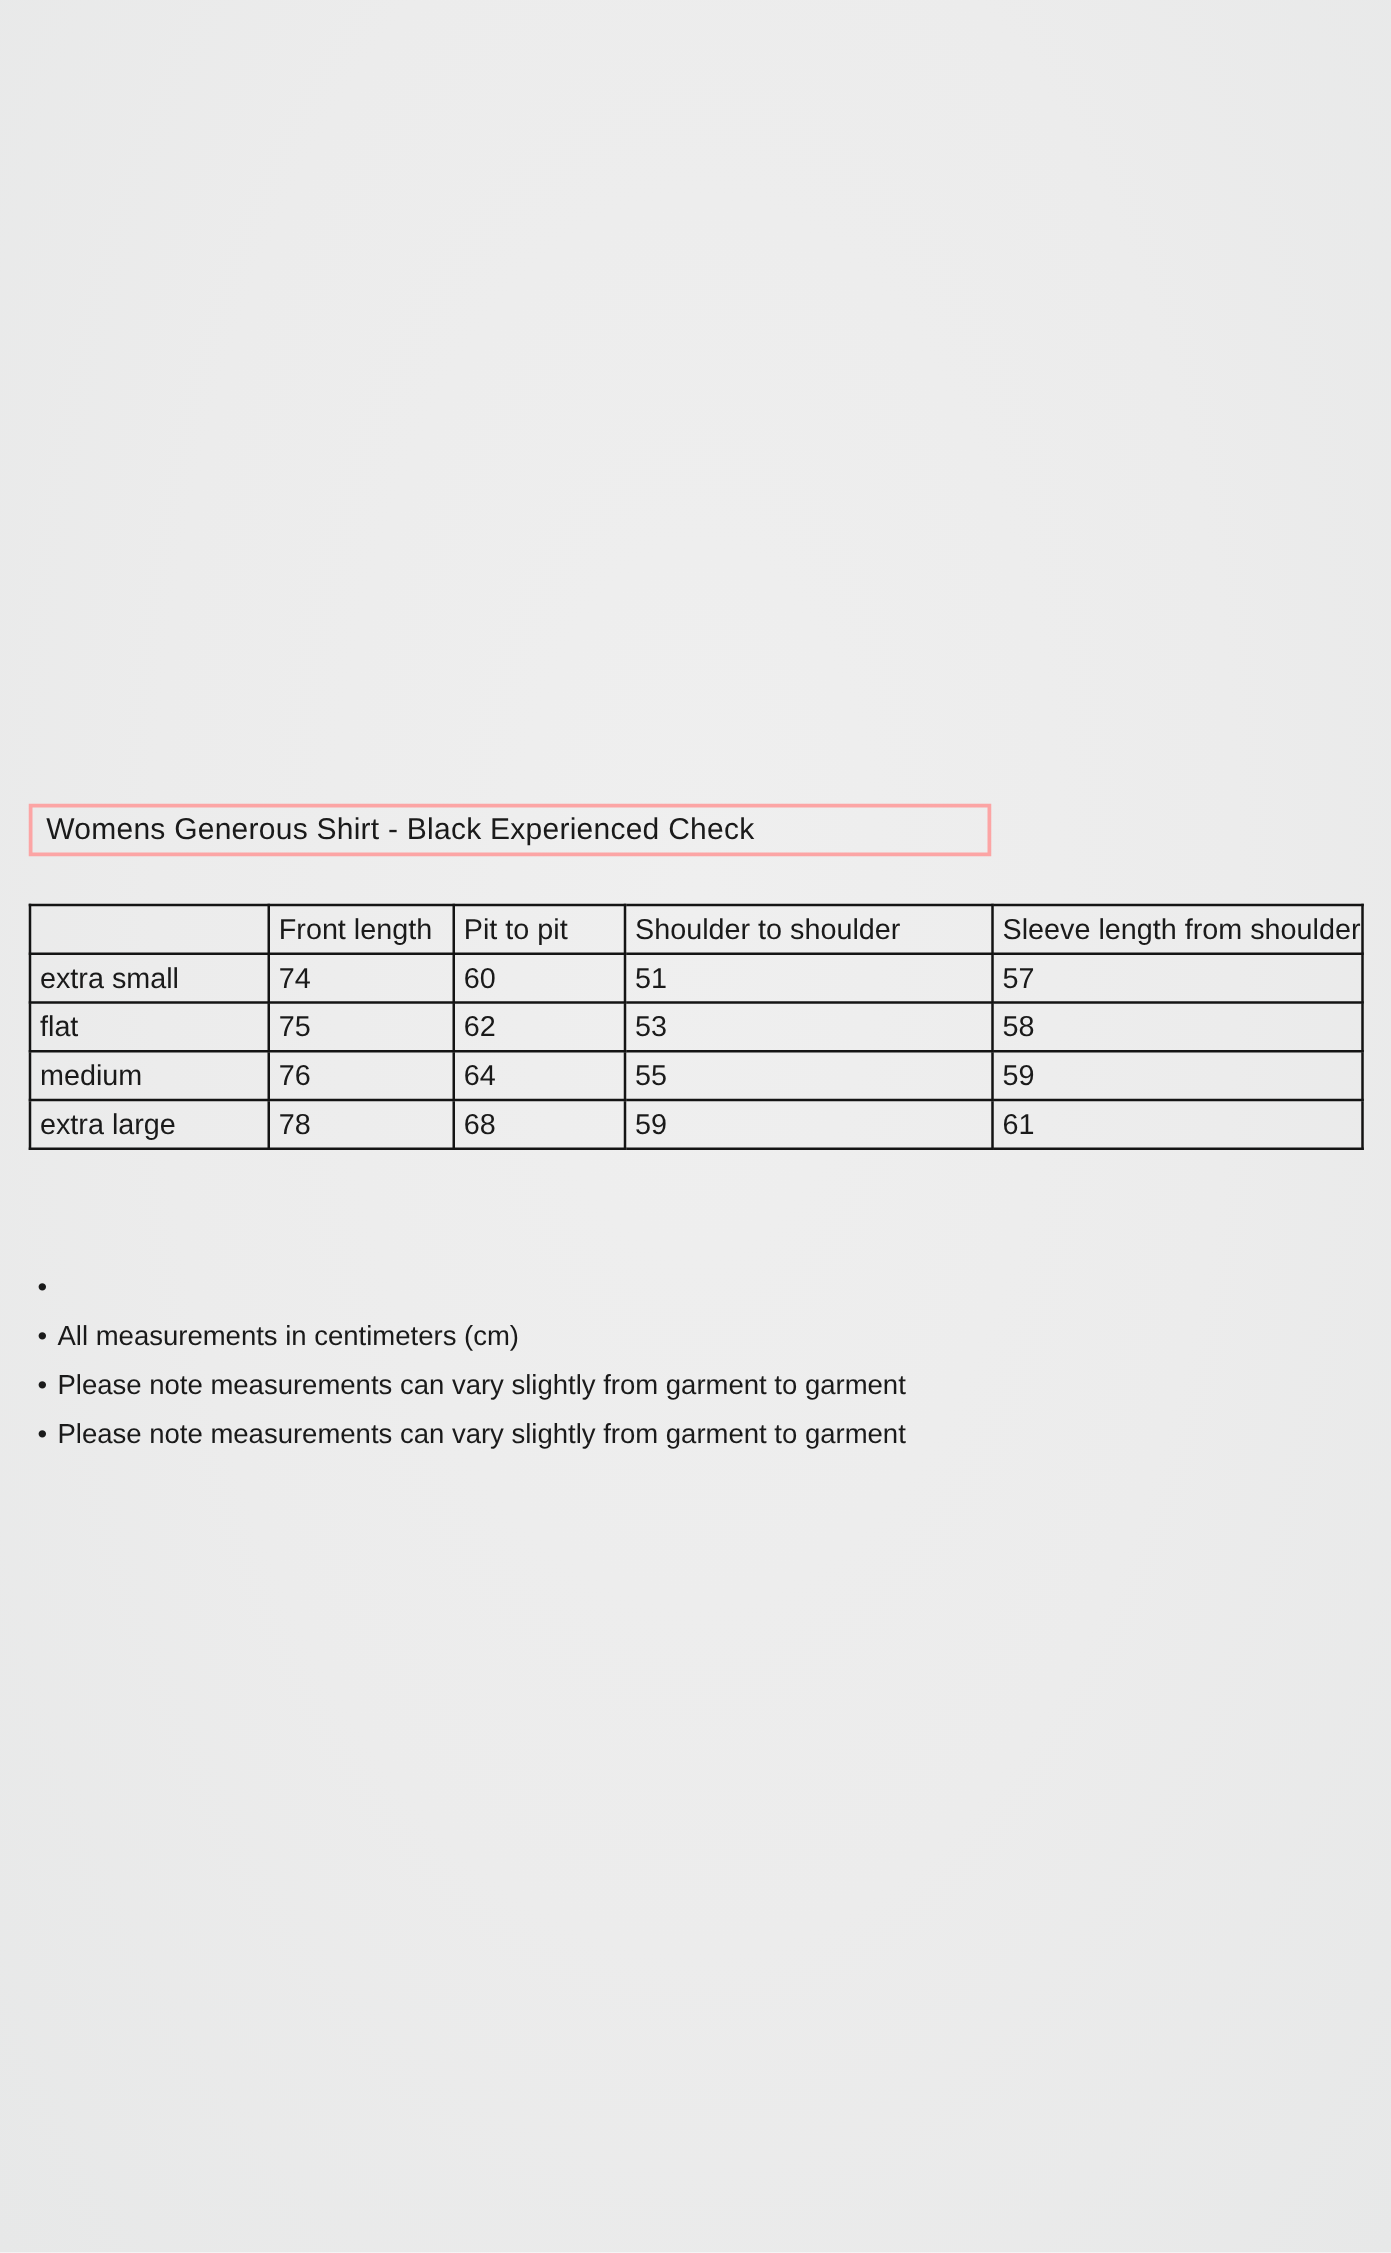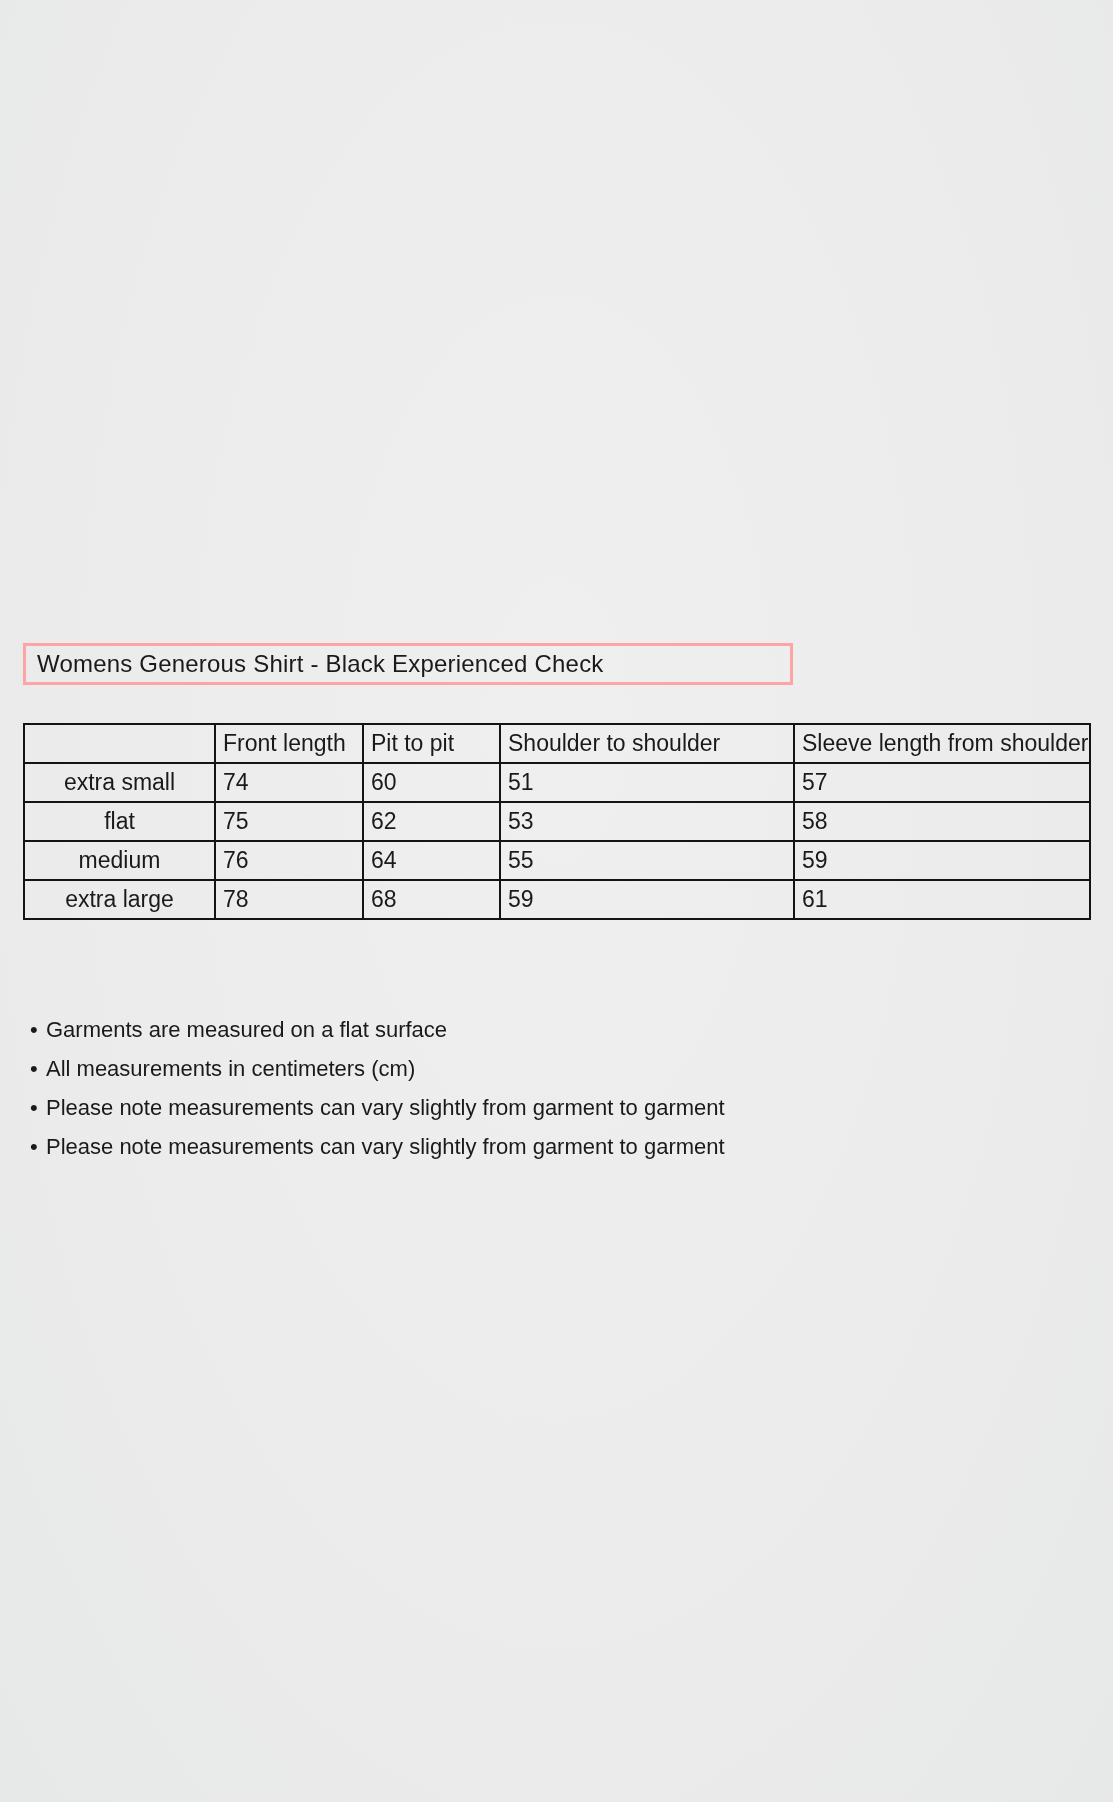--- a/index.html
+++ b/index.html
@@ -44,21 +44,21 @@
   .size-table td {
     border: 2px solid #141414;
     height: 39px;
     box-sizing: border-box;
     padding: 0 7px;
     font-weight: normal;
     white-space: nowrap;
     overflow: hidden;
   }
   .size-table th { text-align: left; }
-  .size-table td.row-label { text-align: center; }
+  .size-table td.row-label { text-align: left; }
   .size-table td.num { text-align: left; }
 
   .notes {
     position: absolute;
     left: 30px;
     top: 1010px;
     font-size: 22px;
   }
   .note {
     display: flex;
@@ -123,21 +123,20 @@
       <td class="num">68</td>
       <td class="num">59</td>
       <td class="num">61</td>
     </tr>
   </tbody>
 </table>
 
 <div class="notes">
   <div class="note">
     <span class="bullet-glyph">•</span>
-    <span>Garments are measured on a flat surface</span>
   </div>
   <div class="note">
     <span class="bullet-glyph">•</span>
     <span>All measurements in centimeters (cm)</span>
   </div>
   <div class="note">
     <span class="bullet-glyph">•</span>
     <span>Please note measurements can vary slightly from garment to garment</span>
   </div>
   <div class="note">

